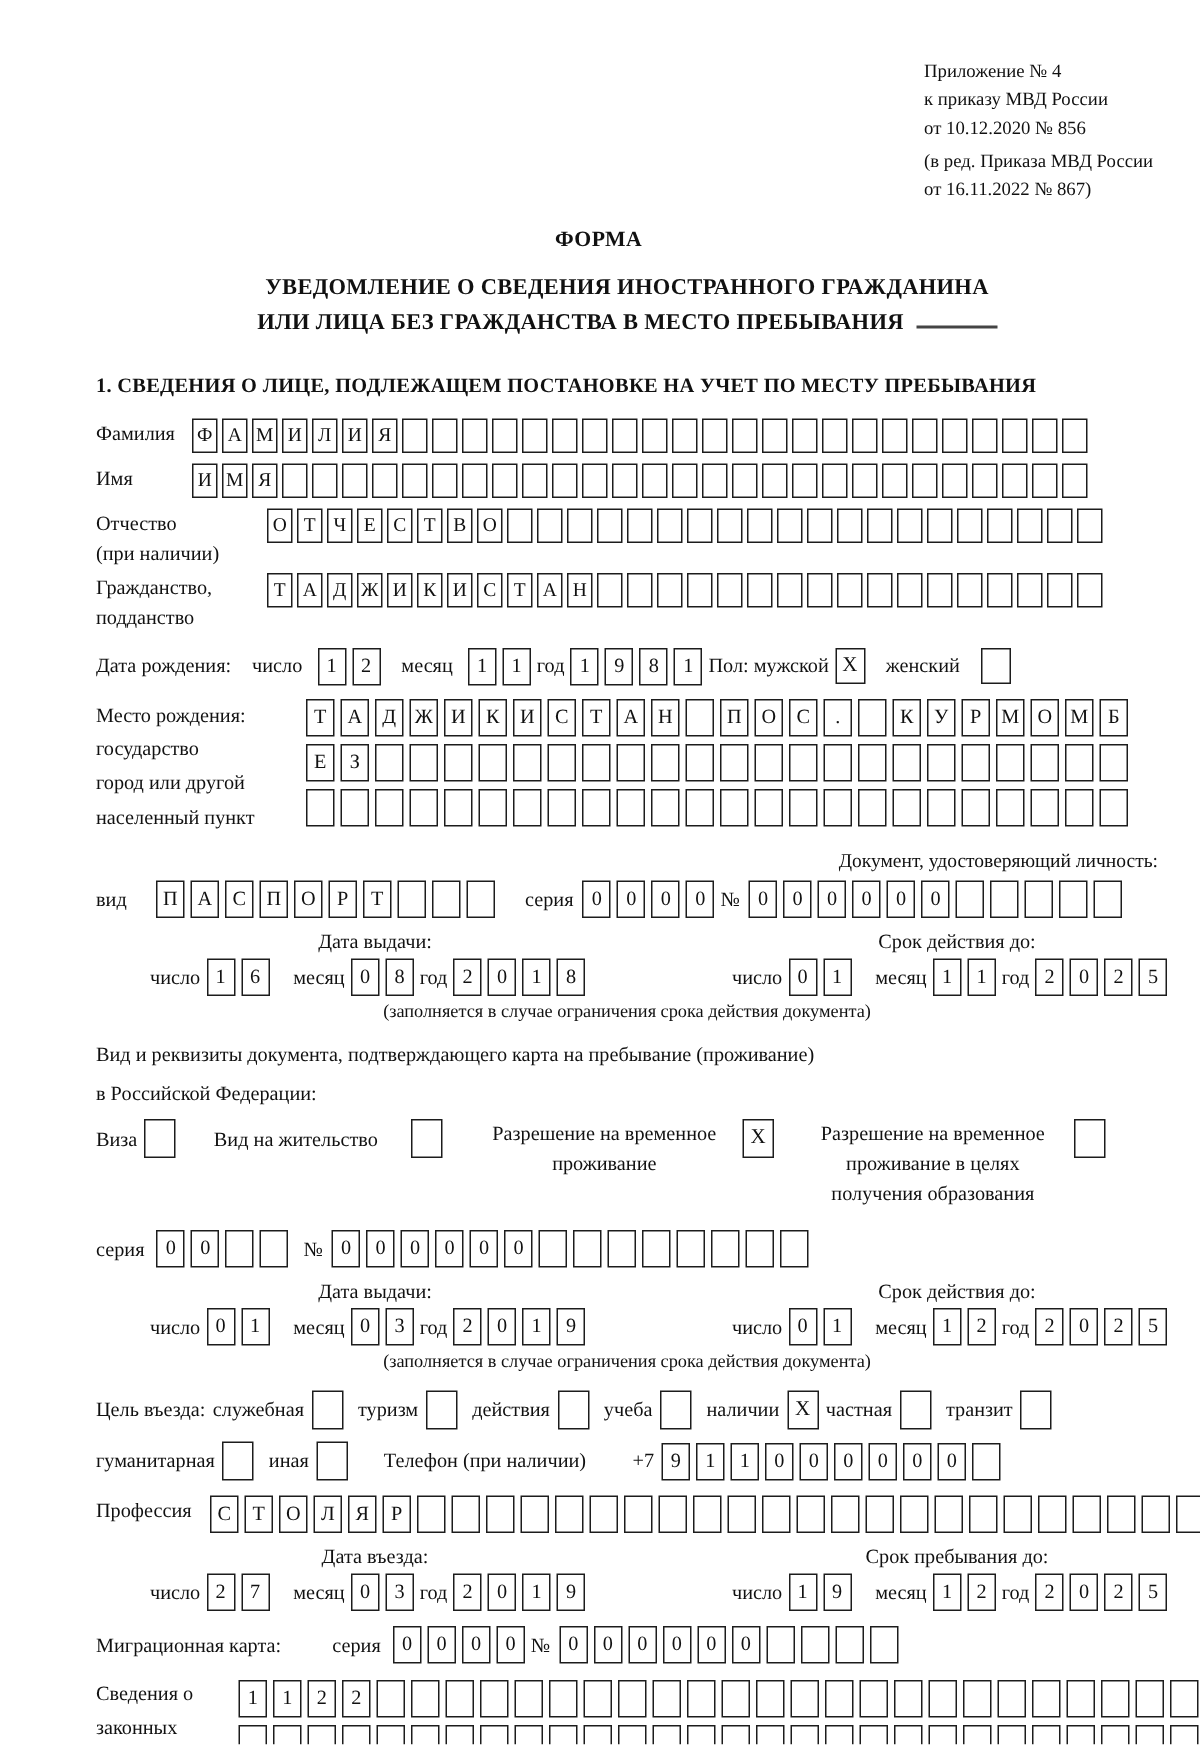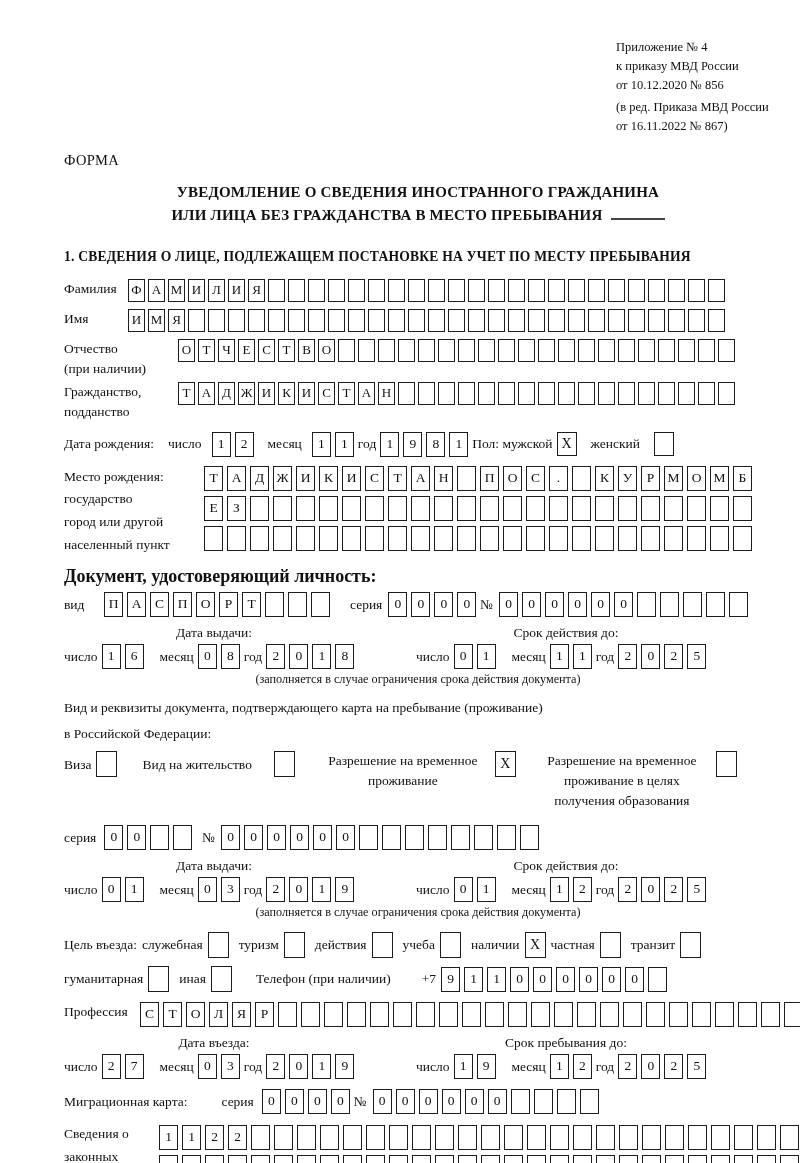--- a/index.html
+++ b/index.html
@@ -3,21 +3,21 @@
 <meta charset="utf-8">
 <style>
   * { box-sizing: border-box; margin: 0; padding: 0; }
   html,body { background:#fff; }
   body { width:800px; font-family:"Liberation Serif", serif; color:#111; }
   .page { width:800px; height:1163px; padding:38px 28px 10px 64px; overflow:hidden; background:#fff; }
 
   
   .appendix { margin-left:552px; width:200px; font-size:12.5px; line-height:1.5; }
   .appendix .l4 { margin-top:4px; }
-  .forma { text-align:left; font-weight:normal; font-size:14.5px; margin:16px 38px 0 0; letter-spacing:.3px; }
+  .forma { text-align:center; font-weight:bold; font-size:14.5px; margin:16px 38px 0 0; letter-spacing:.3px; }
 
   .title { text-align:center; font-weight:bold; font-size:15px; line-height:1.55; margin-top:12px; letter-spacing:.2px; }
   .blank-underline { display:inline-block; width:54px; border-bottom:2.2px solid #444; margin-left:8px; }
 
   .sec-heading { font-weight:bold; font-size:13.6px; margin-top:22px; letter-spacing:.2px; }
 
   
   .row { display:flex; align-items:flex-start; margin-top:7px; }
   .rlabel { font-size:13.5px; line-height:1.45; flex:none; }
   .w64 { width:64px; } .w114 { width:114px; } .w140 { width:140px; } .w95 { width:95px; }
@@ -28,25 +28,25 @@
   .stack > .cells { margin-bottom:5px; }
   .stack > .cells:last-child { margin-bottom:0; }
 
   .checkbox { display:inline-block; width:21px; height:26px; border:1.6px solid #1c1c1c; text-align:center;
               font-size:14px; line-height:23px; flex:none; vertical-align:middle; }
   .checkbox.sm { width:20px; height:24px; line-height:21px; }
 
   .inline-row { display:flex; align-items:center; margin-top:9px; font-size:13.5px; }
   .inline-row .gap { width:10px; flex:none; }
 
-  .center-heading { text-align:left; font-weight:bold; font-size:18px; margin-top:9px; }
+  .center-heading { text-align:right; font-weight:normal; font-size:13px; margin-top:9px; }
 
   
   .dates { display:flex; margin-top:8px; }
-  .date-group { flex:none; }
+  .date-group { flex:none;margin-left:36px; }
   .date-group.left { width:352px; }
   .date-header { text-align:center; font-size:13.5px; width:300px; }
   .date-fields { display:flex; align-items:center; font-size:13.5px; margin-top:3px; }
   .date-fields .dl { margin-right:4px; }
   .date-fields .sp { width:12px; flex:none; }
   .note-right { text-align:center; font-size:12.2px; margin-top:3px; }
 
   .para { font-size:13.5px; line-height:1.9; margin-top:8px; }
 
   .permit-options { display:flex; align-items:flex-start; margin-top:4px; font-size:13.5px; }

